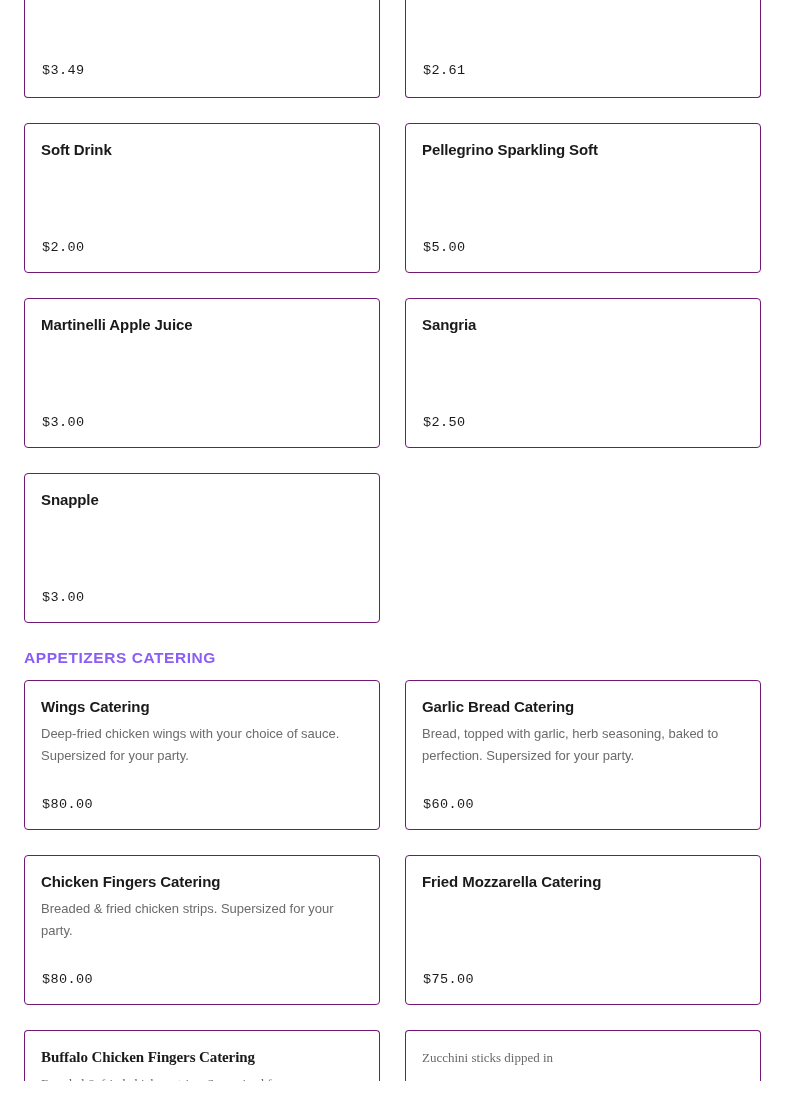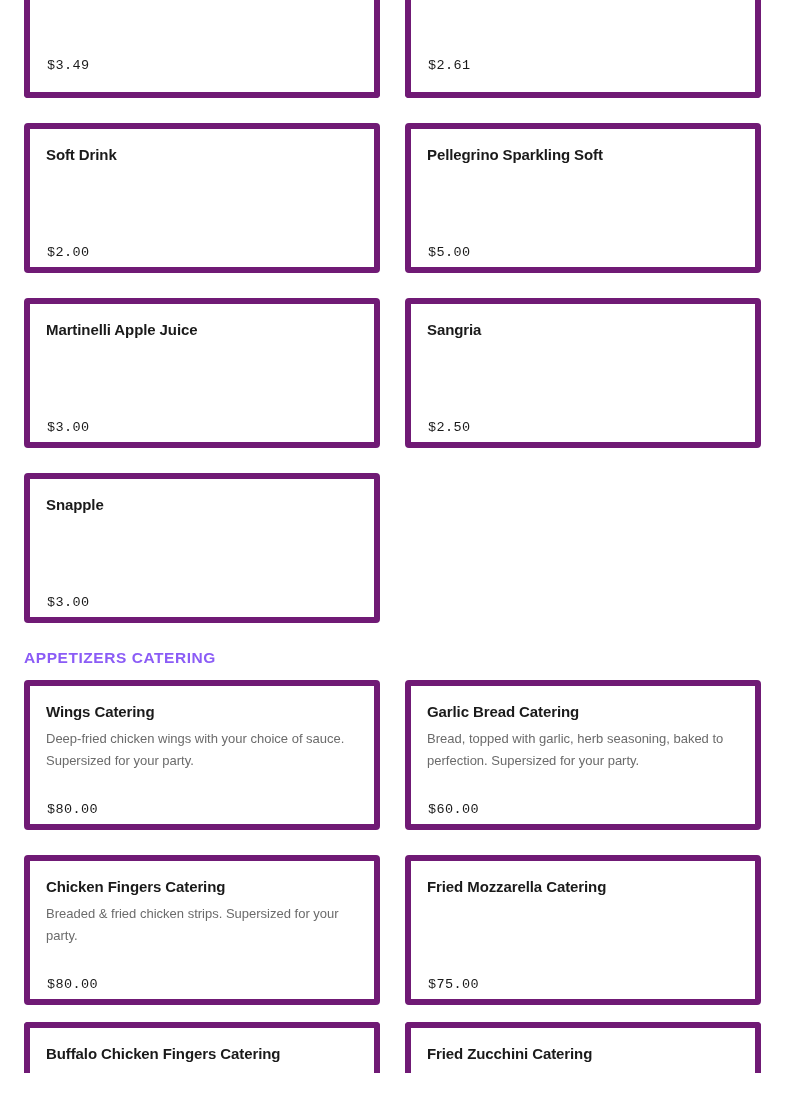--- a/index.html
+++ b/index.html
@@ -21,21 +21,21 @@
     overflow: hidden;
   }
   .grid {
     display: grid;
     grid-template-columns: 356px 356px;
     column-gap: 25px;
     row-gap: 25px;
   }
   .card {
     position: relative;
-    border: 6px solid #701a75;
+    border: 1px solid #701a75;
     border-radius: 4px;
     background: #fff;
     height: 150px;
     padding: 16px;
     overflow: hidden;
   }
   .card.partial-top {
     height: 98px;
     border-top: none;
     border-top-left-radius: 0;
@@ -60,21 +60,21 @@
   .card-desc {
     font-size: 13px;
     line-height: 21.5px;
     color: #6b6b6b;
     margin: 0;
     font-weight: 400;
   }
   .card-price {
     position: absolute;
     left: 17px;
-    bottom: 7px;
+    bottom: 17px;
     font-family: "Liberation Mono", monospace;
     font-size: 13.5px;
     letter-spacing: 0.4px;
     color: #1a1a1a;
   }
   .card.partial-top .card-price {
     bottom: 19px;
   }
   .section-header {
     font-size: 15.5px;
@@ -157,24 +157,23 @@
       <div class="card-price">$80.00</div>
     </div>
 
     <div class="card">
       <div class="card-title">Fried Mozzarella Catering</div>
       <div class="card-desc"></div>
       <div class="card-price">$75.00</div>
     </div>
   </div>
 
-  <div class="grid" style="margin-top:17px;">
+  <div class="grid" style="margin-top:25px;font-family:Liberation Serif, serif;">
     <div class="card partial-bottom">
       <div class="card-title">Buffalo Chicken Fingers Catering</div>
       <div class="card-desc">Breaded &amp; fried chicken strips. Supersized for your</div>
     </div>
     <div class="card partial-bottom">
-      <div class="card-title">Fried Zucchini Catering</div>
       <div class="card-desc">Zucchini sticks dipped in</div>
     </div>
   </div>
 
 </div>
 
 </body></html>

